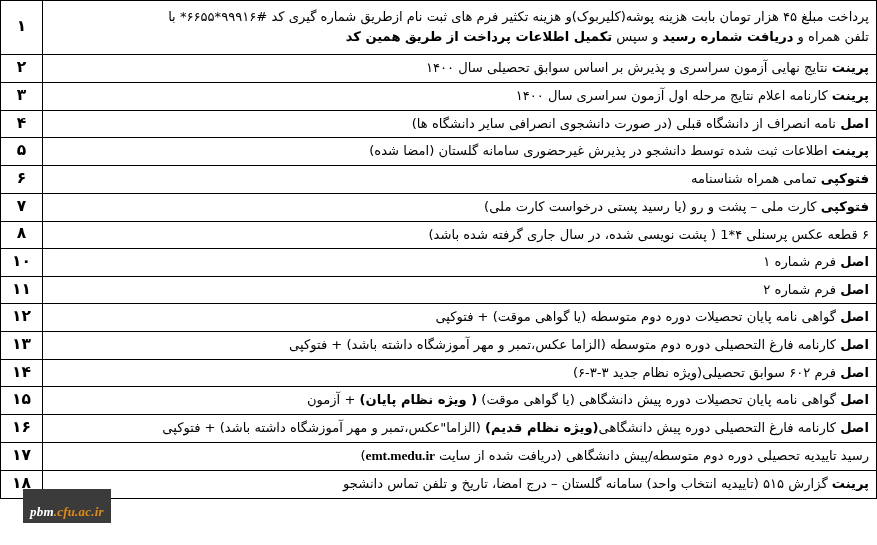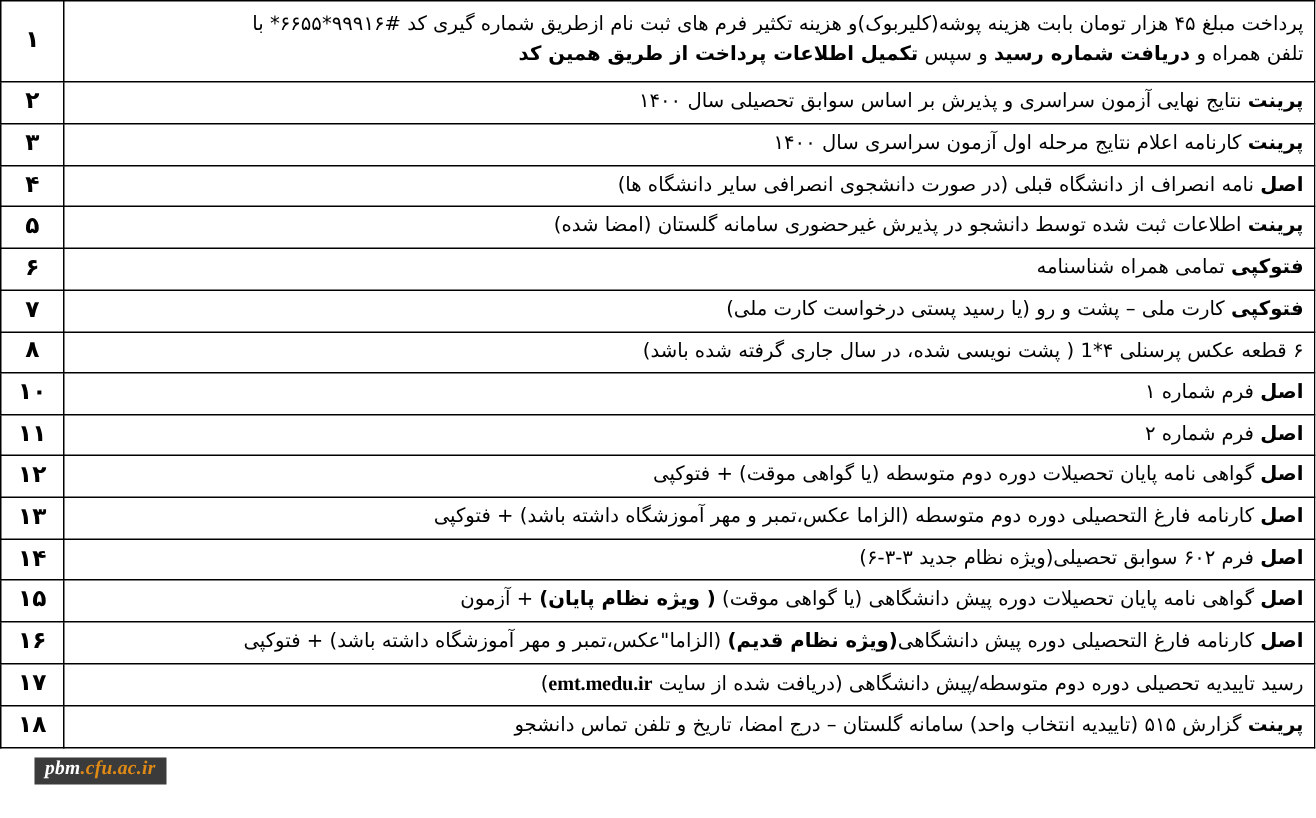--- a/index.html
+++ b/index.html
@@ -74,21 +74,21 @@
   .watermark {
     position: absolute;
     left: 4px;
     bottom: 22px;
     background: #3b3b3b;
     color: #ffffff;
     font-family: "Liberation Serif", "DejaVu Serif", serif;
     font-style: italic;
     font-weight: 700;
     font-size: 13px;
-    padding: 0 7px 3px 7px;
+    padding: 16px 7px 3px 7px;
     letter-spacing: 0.2px;
     direction: ltr;
     z-index: 5;
     line-height: 1.15;
   }
   .watermark .wm-a { color: #ffffff; }
   .watermark .wm-b { color: #e08a16; }
   
   tr.r-tall td { height: 54px; }
   tr.r-mid td  { height: 28px; }

